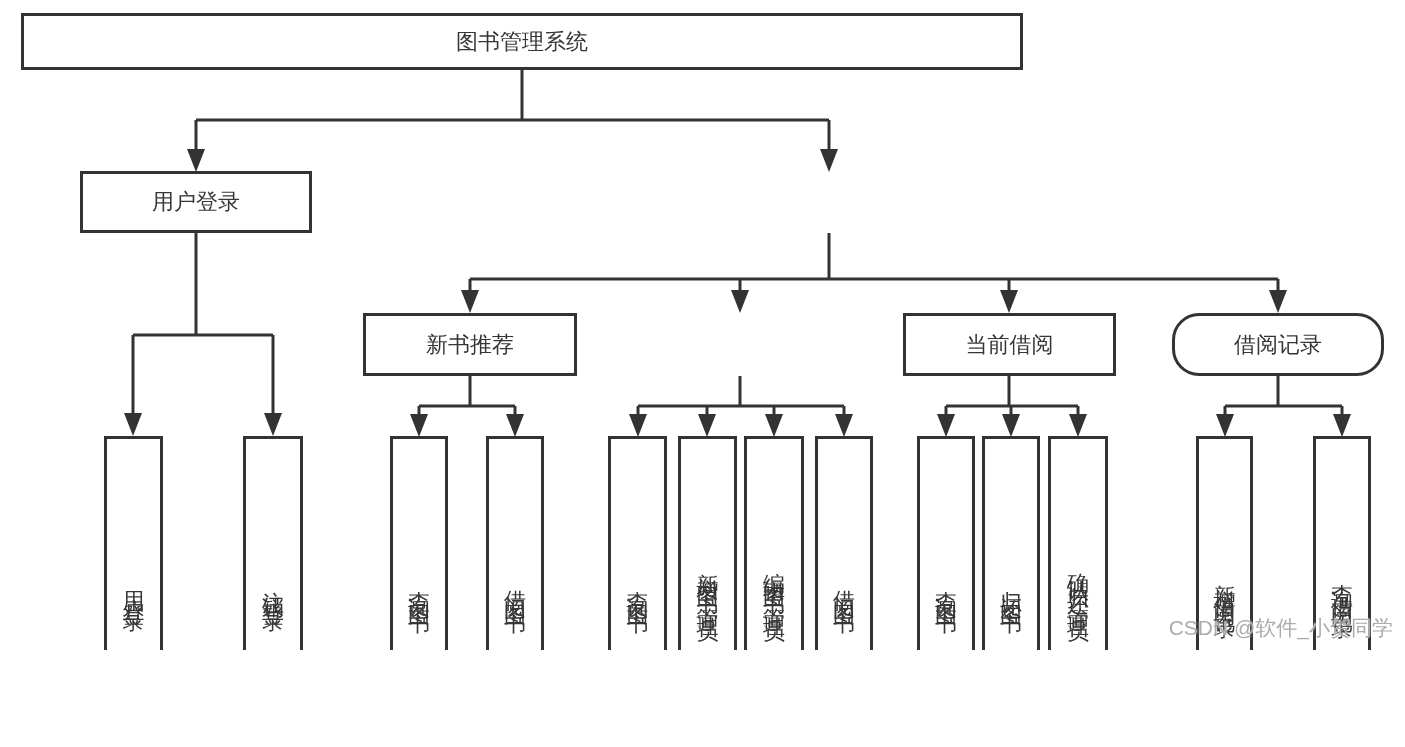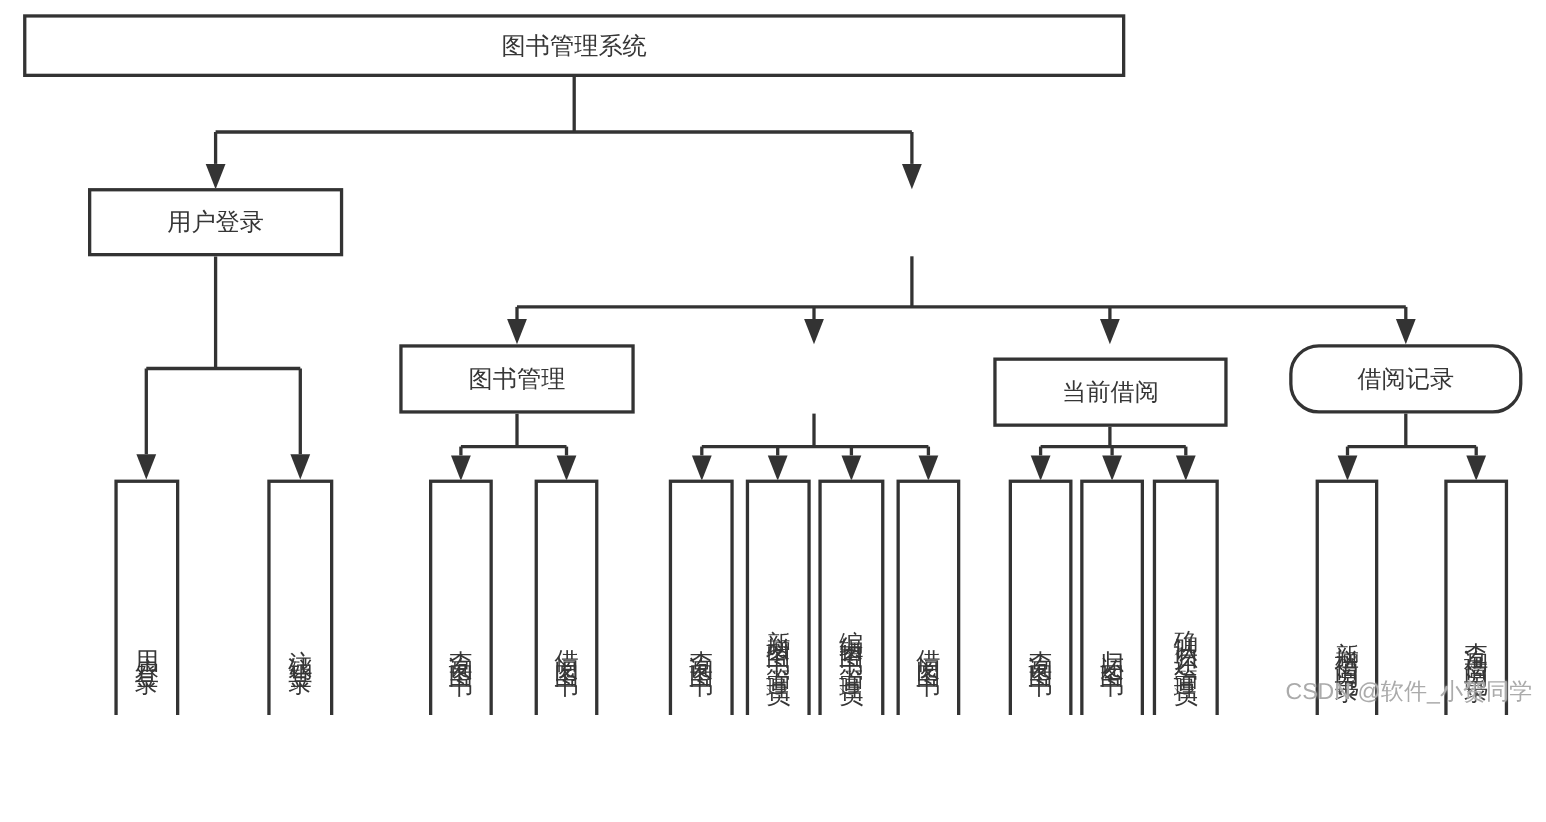--- a/index.html
+++ b/index.html
@@ -127,22 +127,22 @@
       <polygon points="1216,414 1234,414 1225,437" stroke="none"></polygon>
       <line x1="1342" y1="406" x2="1342" y2="414"></line>
       <polygon points="1333,414 1351,414 1342,437" stroke="none"></polygon>
     </g>
   </svg>
 
   <div class="box" style="left:21px; top:13px; width:1002px; height:57px;">图书管理系统</div>
 
   <div class="box" style="left:80px; top:171px; width:232px; height:62px;">用户登录</div>
 
-  <div class="box" style="left:363px; top:313px; width:214px; height:63px;">图书管理</div>
-  <div class="box" style="left:903px; top:313px; width:213px; height:63px;margin-top:12px;">当前借阅</div>
+  <div class="box" style="left:363px; top:313px; width:214px; height:63px;">新书推荐</div>
+  <div class="box" style="left:903px; top:313px; width:213px; height:63px;">当前借阅</div>
   <div class="box" style="left:1172px; top:313px; width:212px; height:63px;border-radius:27px;">借阅记录</div>
 
   <div class="box" style="left:104px; top:436px; width:59px; height:301px;">
     <span class="vtext">用户登录</span>
   </div>
   <div class="box" style="left:243px; top:436px; width:60px; height:301px;">
     <span class="vtext">注销登录</span>
   </div>
 
   <div class="box" style="left:390px; top:436px; width:58px; height:301px;">

